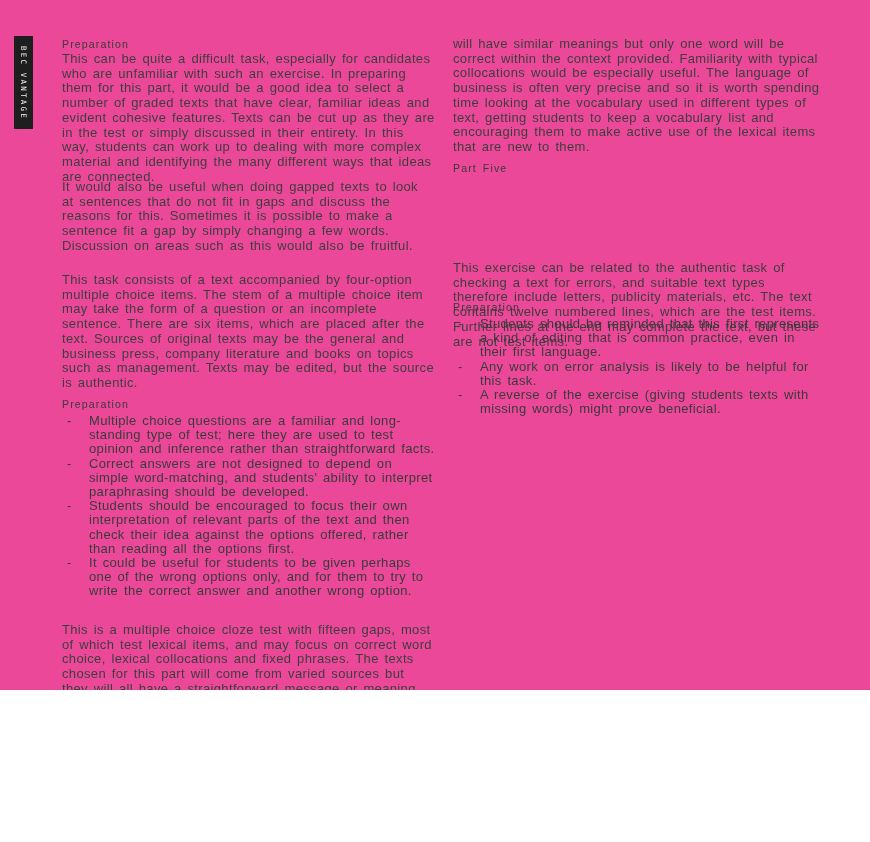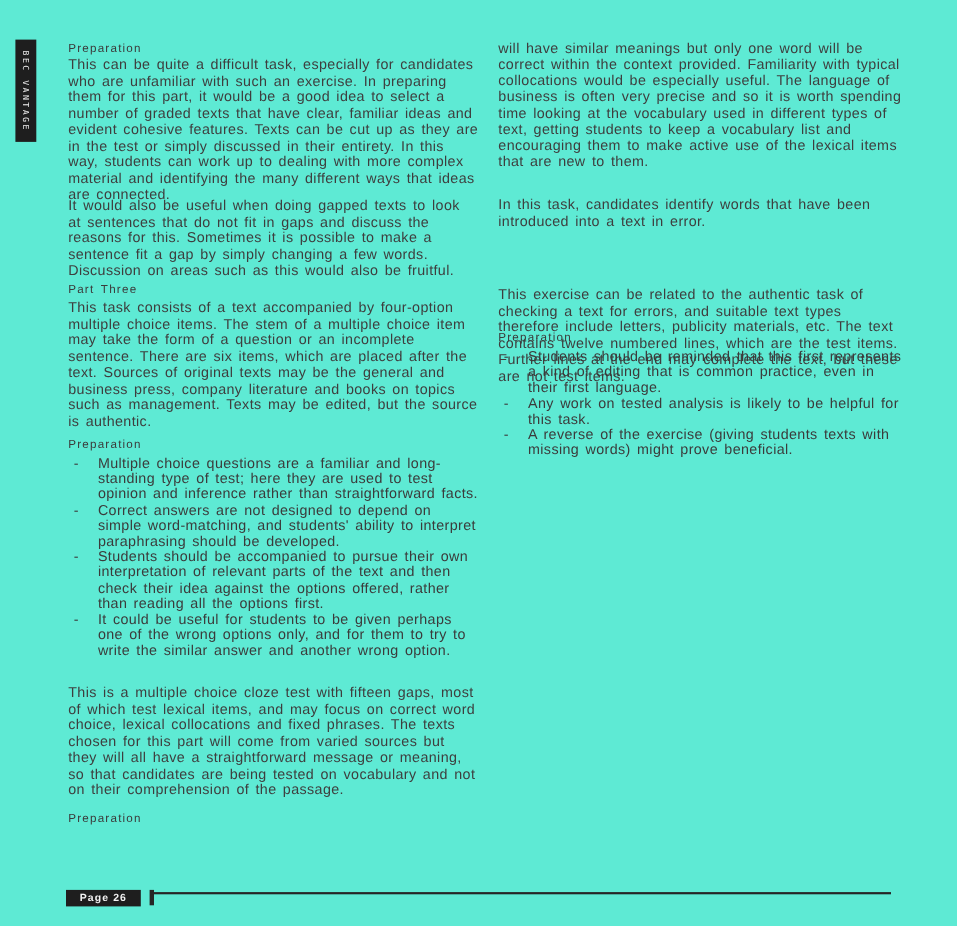--- a/index.html
+++ b/index.html
@@ -3,22 +3,22 @@
 <meta charset="utf-8">
 <style>
   html, body {
     margin: 0;
     padding: 0;
     background: #ffffff;
   }
   .page {
     position: relative;
     width: 870px;
-    height: 842px;
-    background: #5eead4;
+    height: 690px;
+    background: #ec4899;
     font-family: "Liberation Sans", sans-serif;
     color: #3b3b3b;
     overflow: hidden;
   }
   .spine {
     position: absolute;
     left: 14px;
     top: 36px;
     width: 19px;
     height: 93px;
@@ -96,68 +96,67 @@
 <div class="page">
 
   <div class="spine">BEC VANTAGE</div>
 
   <div class="sec heading" style="left:62px; top:37px;">Preparation</div>
 
   <div class="sec para" style="left:62px; top:52px;">This can be quite a difficult task, especially for candidates who are unfamiliar with such an exercise. In preparing them for this part, it would be a good idea to select a number of graded texts that have clear, familiar ideas and evident cohesive features. Texts can be cut up as they are in the test or simply discussed in their entirety. In this way, students can work up to dealing with more complex material and identifying the many different ways that ideas are connected.</div>
 
   <div class="sec para" style="left:62px; top:180px;">It would also be useful when doing gapped texts to look at sentences that do not fit in gaps and discuss the reasons for this. Sometimes it is possible to make a sentence fit a gap by simply changing a few words. Discussion on areas such as this would also be fruitful.</div>
 
-  <div class="sec heading" style="left:62px; top:256px;">Part Three</div>
 
   <div class="sec para" style="left:62px; top:273px;">This task consists of a text accompanied by four-option multiple choice items. The stem of a multiple choice item may take the form of a question or an incomplete sentence. There are six items, which are placed after the text. Sources of original texts may be the general and business press, company literature and books on topics such as management. Texts may be edited, but the source is authentic.</div>
 
   <div class="sec heading" style="left:62px; top:397px;">Preparation</div>
 
   <div class="sec bullets" style="left:62px; top:414px;">
     <div class="bullet-row">
       <span class="marker">-</span>
       <span class="btext">Multiple choice questions are a familiar and long-standing type of test; here they are used to test opinion and inference rather than straightforward facts.</span>
     </div>
     <div class="bullet-row">
       <span class="marker">-</span>
       <span class="btext">Correct answers are not designed to depend on simple word-matching, and students' ability to interpret paraphrasing should be developed.</span>
     </div>
     <div class="bullet-row">
       <span class="marker">-</span>
-      <span class="btext">Students should be accompanied to pursue their own interpretation of relevant parts of the text and then check their idea against the options offered, rather than reading all the options first.</span>
+      <span class="btext">Students should be encouraged to focus their own interpretation of relevant parts of the text and then check their idea against the options offered, rather than reading all the options first.</span>
     </div>
     <div class="bullet-row">
       <span class="marker">-</span>
-      <span class="btext">It could be useful for students to be given perhaps one of the wrong options only, and for them to try to write the similar answer and another wrong option.</span>
+      <span class="btext">It could be useful for students to be given perhaps one of the wrong options only, and for them to try to write the correct answer and another wrong option.</span>
     </div>
   </div>
 
 
   <div class="sec para" style="left:62px; top:623px;">This is a multiple choice cloze test with fifteen gaps, most of which test lexical items, and may focus on correct word choice, lexical collocations and fixed phrases. The texts chosen for this part will come from varied sources but they will all have a straightforward message or meaning, so that candidates are being tested on vocabulary and not on their comprehension of the passage.</div>
 
   <div class="sec heading" style="left:62px; top:737px;">Preparation</div>
 
 
   <div class="sec rcol para" style="left:453px; top:37px;">will have similar meanings but only one word will be correct within the context provided. Familiarity with typical collocations would be especially useful. The language of business is often very precise and so it is worth spending time looking at the vocabulary used in different types of text, getting students to keep a vocabulary list and encouraging them to make active use of the lexical items that are new to them.</div>
 
+  <div class="sec rcol heading" style="left:453px; top:161px;">Part Five</div>
 
-  <div class="sec rcol para" style="left:453px; top:179px;">In this task, candidates identify words that have been introduced into a text in error.</div>
 
   <div class="sec rcol para" style="left:453px; top:217px;margin-top:44px;">This exercise can be related to the authentic task of checking a text for errors, and suitable text types therefore include letters, publicity materials, etc. The text contains twelve numbered lines, which are the test items. Further lines at the end may complete the text, but these are not test items.</div>
 
   <div class="sec rcol heading" style="left:453px; top:300px;">Preparation</div>
 
   <div class="sec rcol bullets" style="left:453px; top:317px;">
     <div class="bullet-row">
       <span class="marker">-</span>
       <span class="btext">Students should be reminded that this first represents a kind of editing that is common practice, even in their first language.</span>
     </div>
     <div class="bullet-row">
       <span class="marker">-</span>
-      <span class="btext">Any work on tested analysis is likely to be helpful for this task.</span>
+      <span class="btext">Any work on error analysis is likely to be helpful for this task.</span>
     </div>
     <div class="bullet-row">
       <span class="marker">-</span>
       <span class="btext">A reverse of the exercise (giving students texts with missing words) might prove beneficial.</span>
     </div>
   </div>
 
   <div class="page-badge">Page 26</div>
   <div class="footer-tick"></div>
   <div class="footer-rule"></div>

